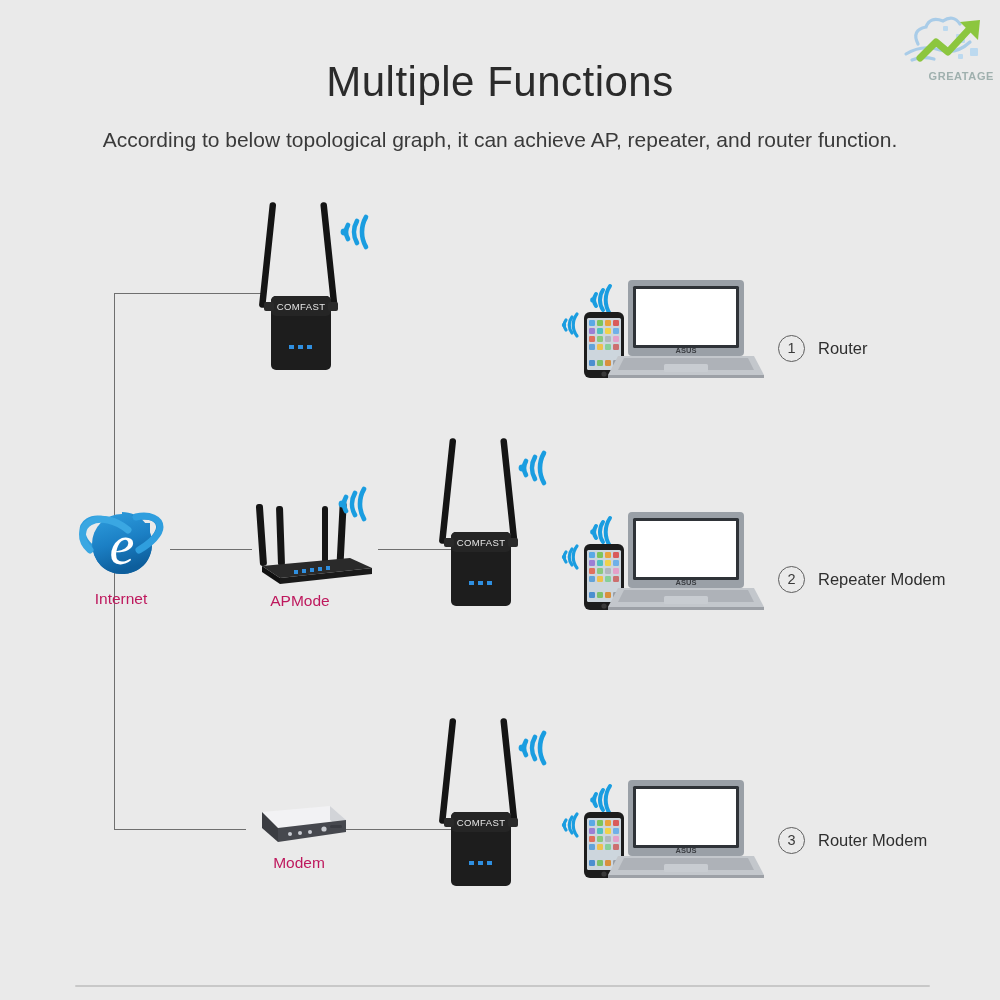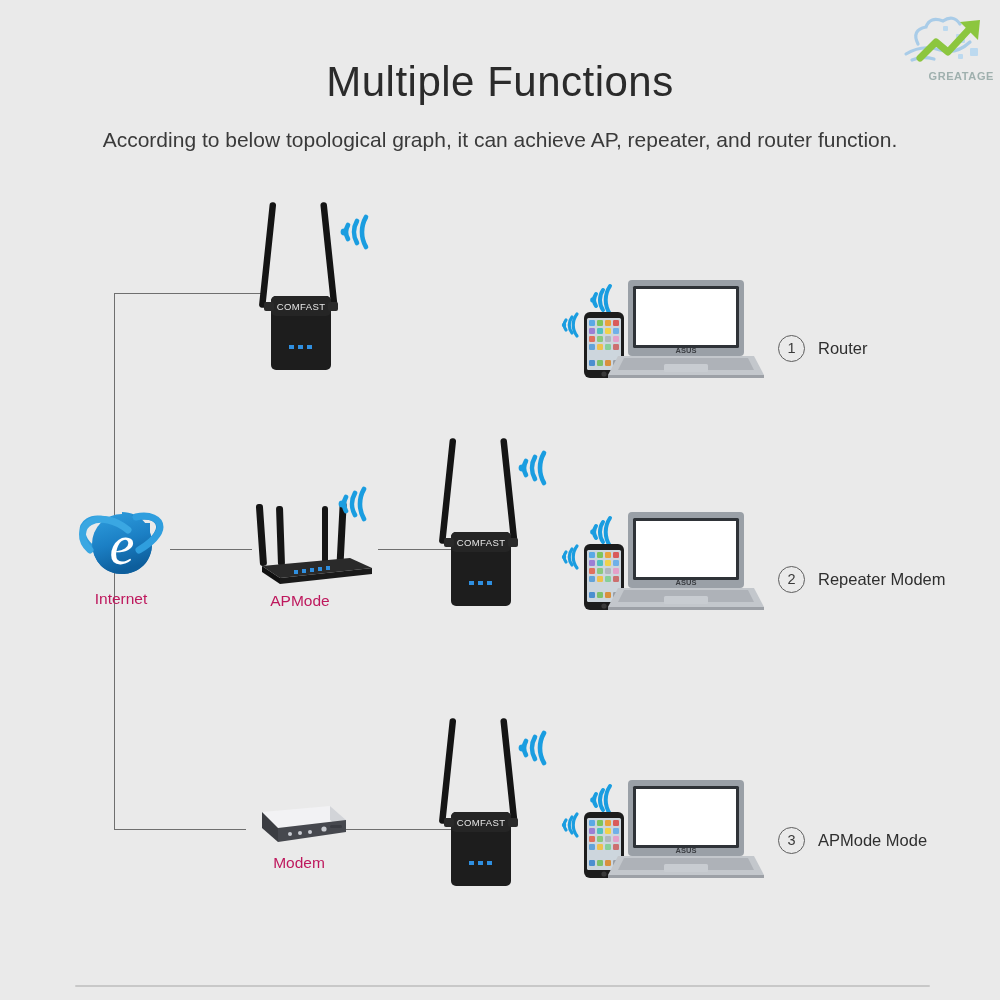--- a/index.html
+++ b/index.html
@@ -429,18 +429,18 @@
     <div class="mode-label">Router</div>
   </div>
 
   <div class="mode-row" style="left:778px;top:566px;">
     <div class="mode-num">2</div>
     <div class="mode-label">Repeater Modem</div>
   </div>
 
   <div class="mode-row" style="left:778px;top:827px;">
     <div class="mode-num">3</div>
-    <div class="mode-label">APMode Mode</div>
+    <div class="mode-label">Router Modem</div>
   </div>
 
   <div class="bottom-rule"></div>
 
 </div>
 
 </body></html>

